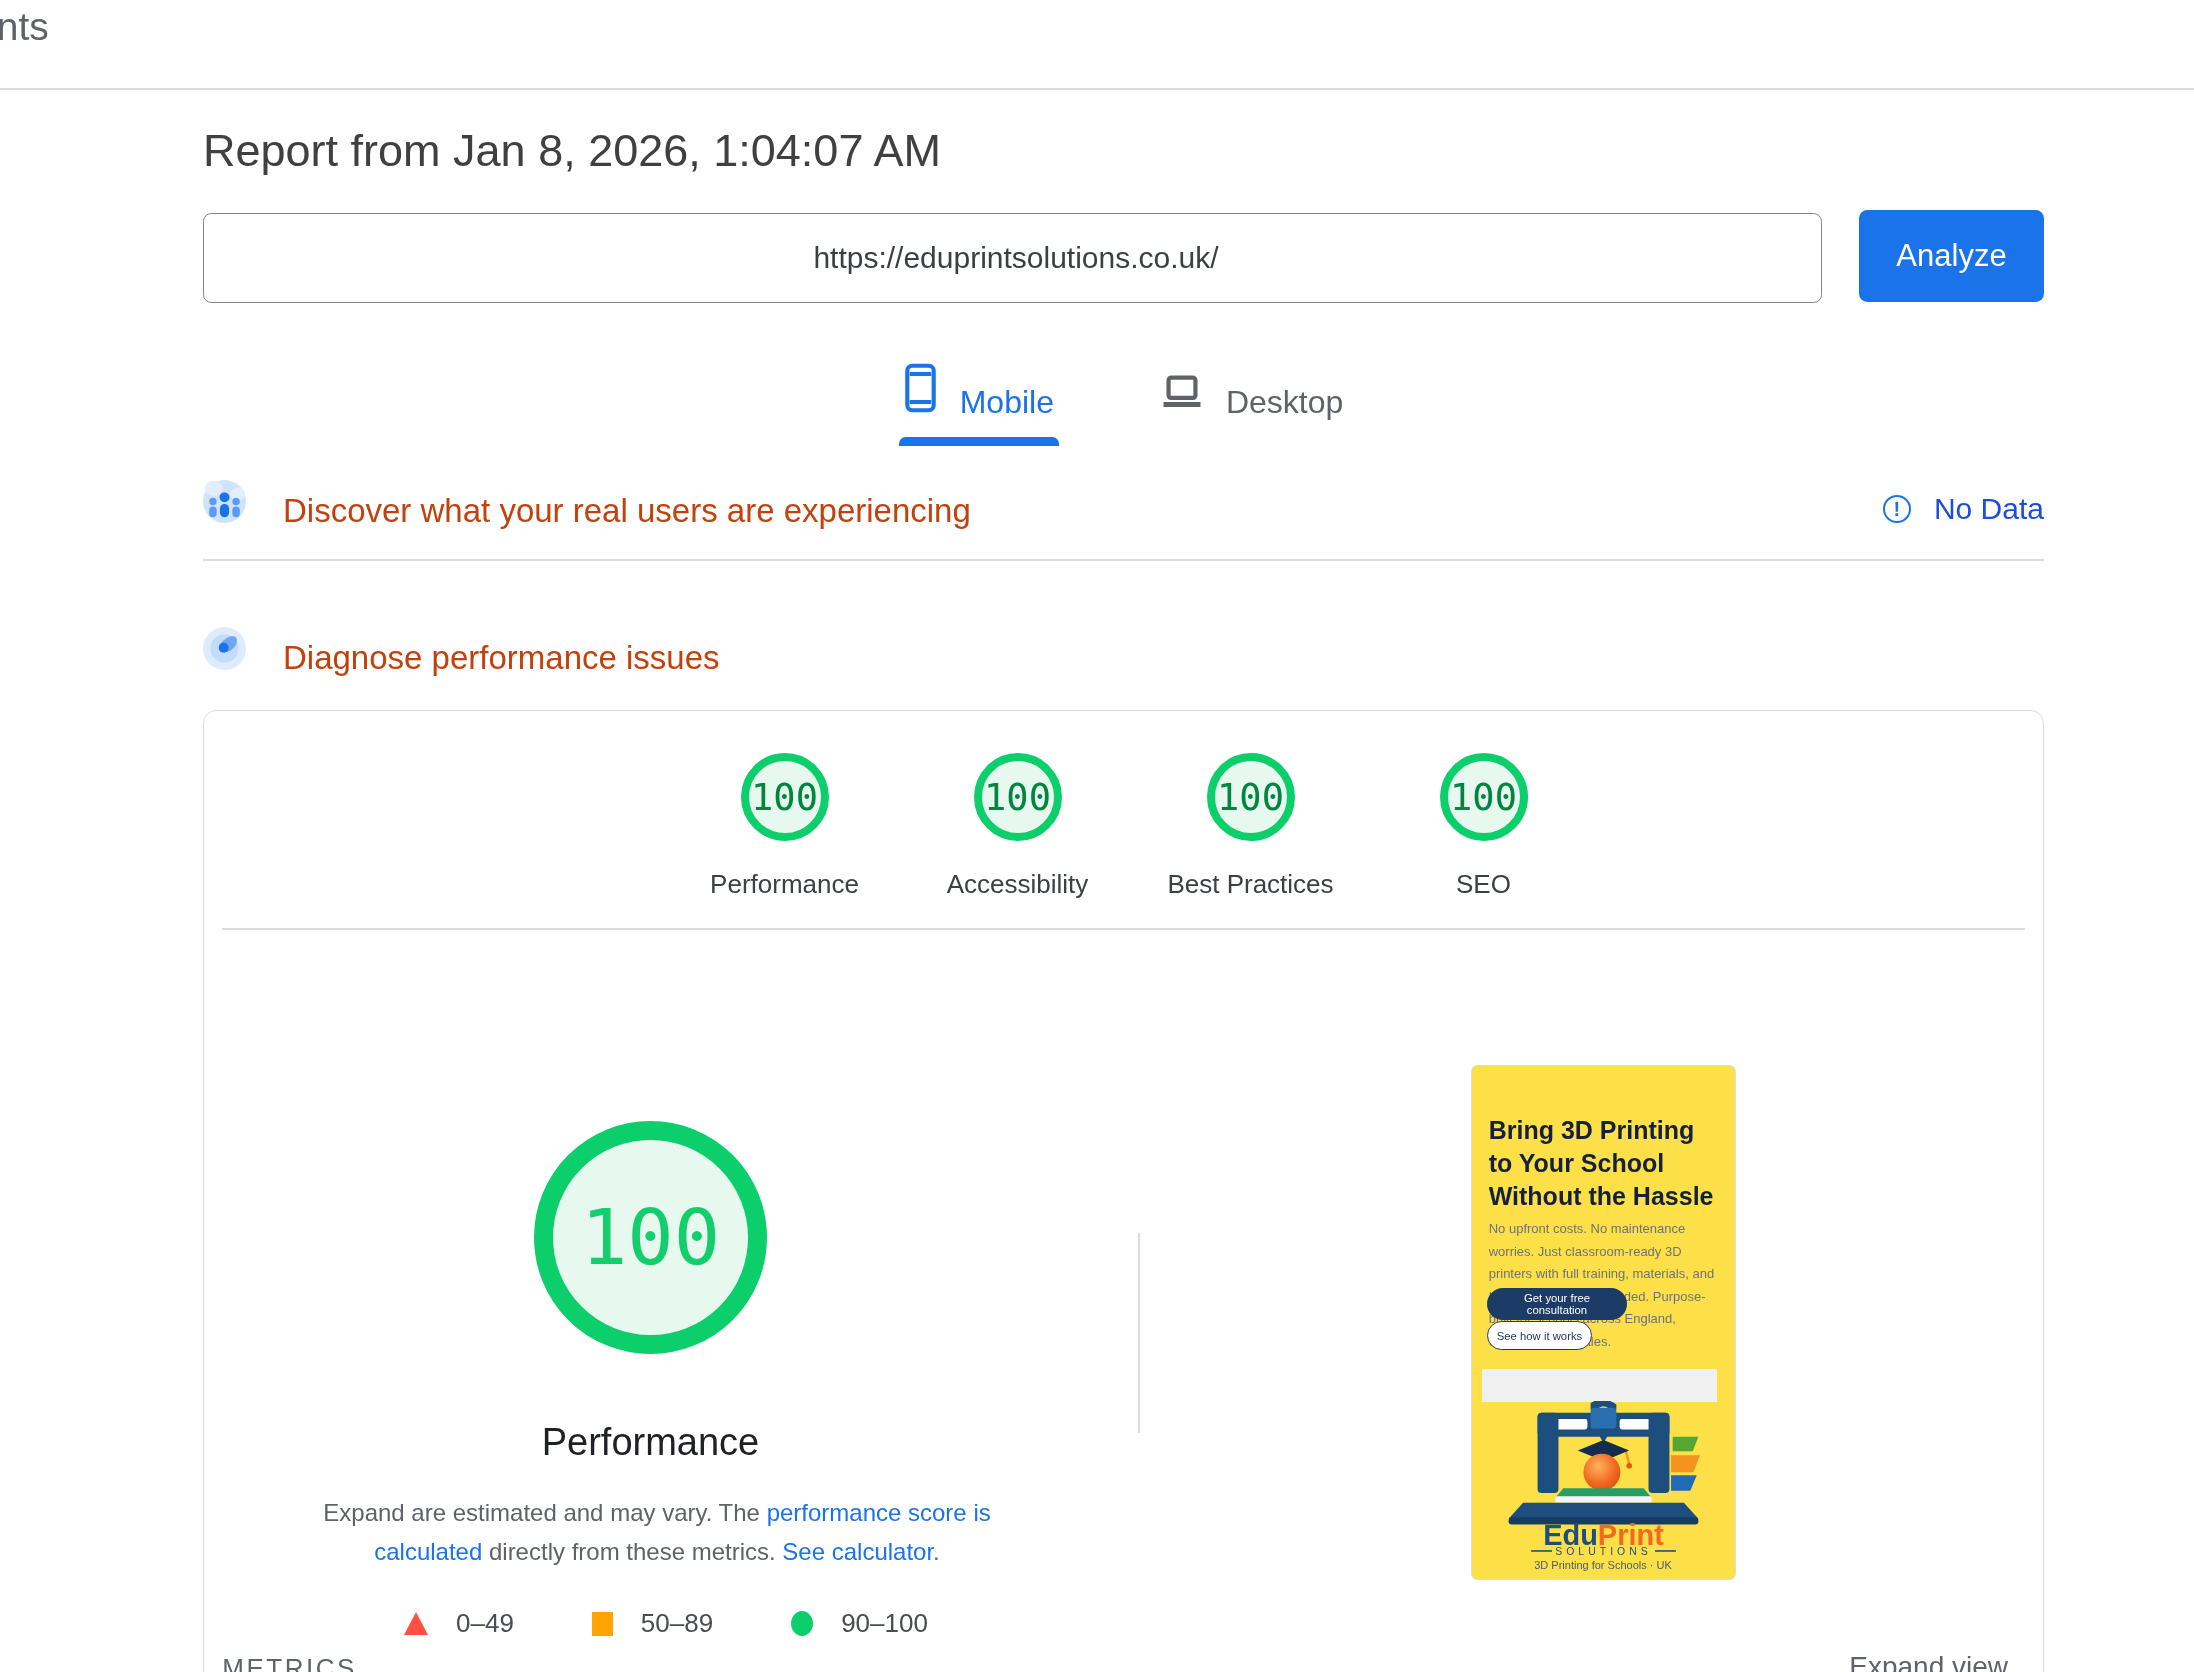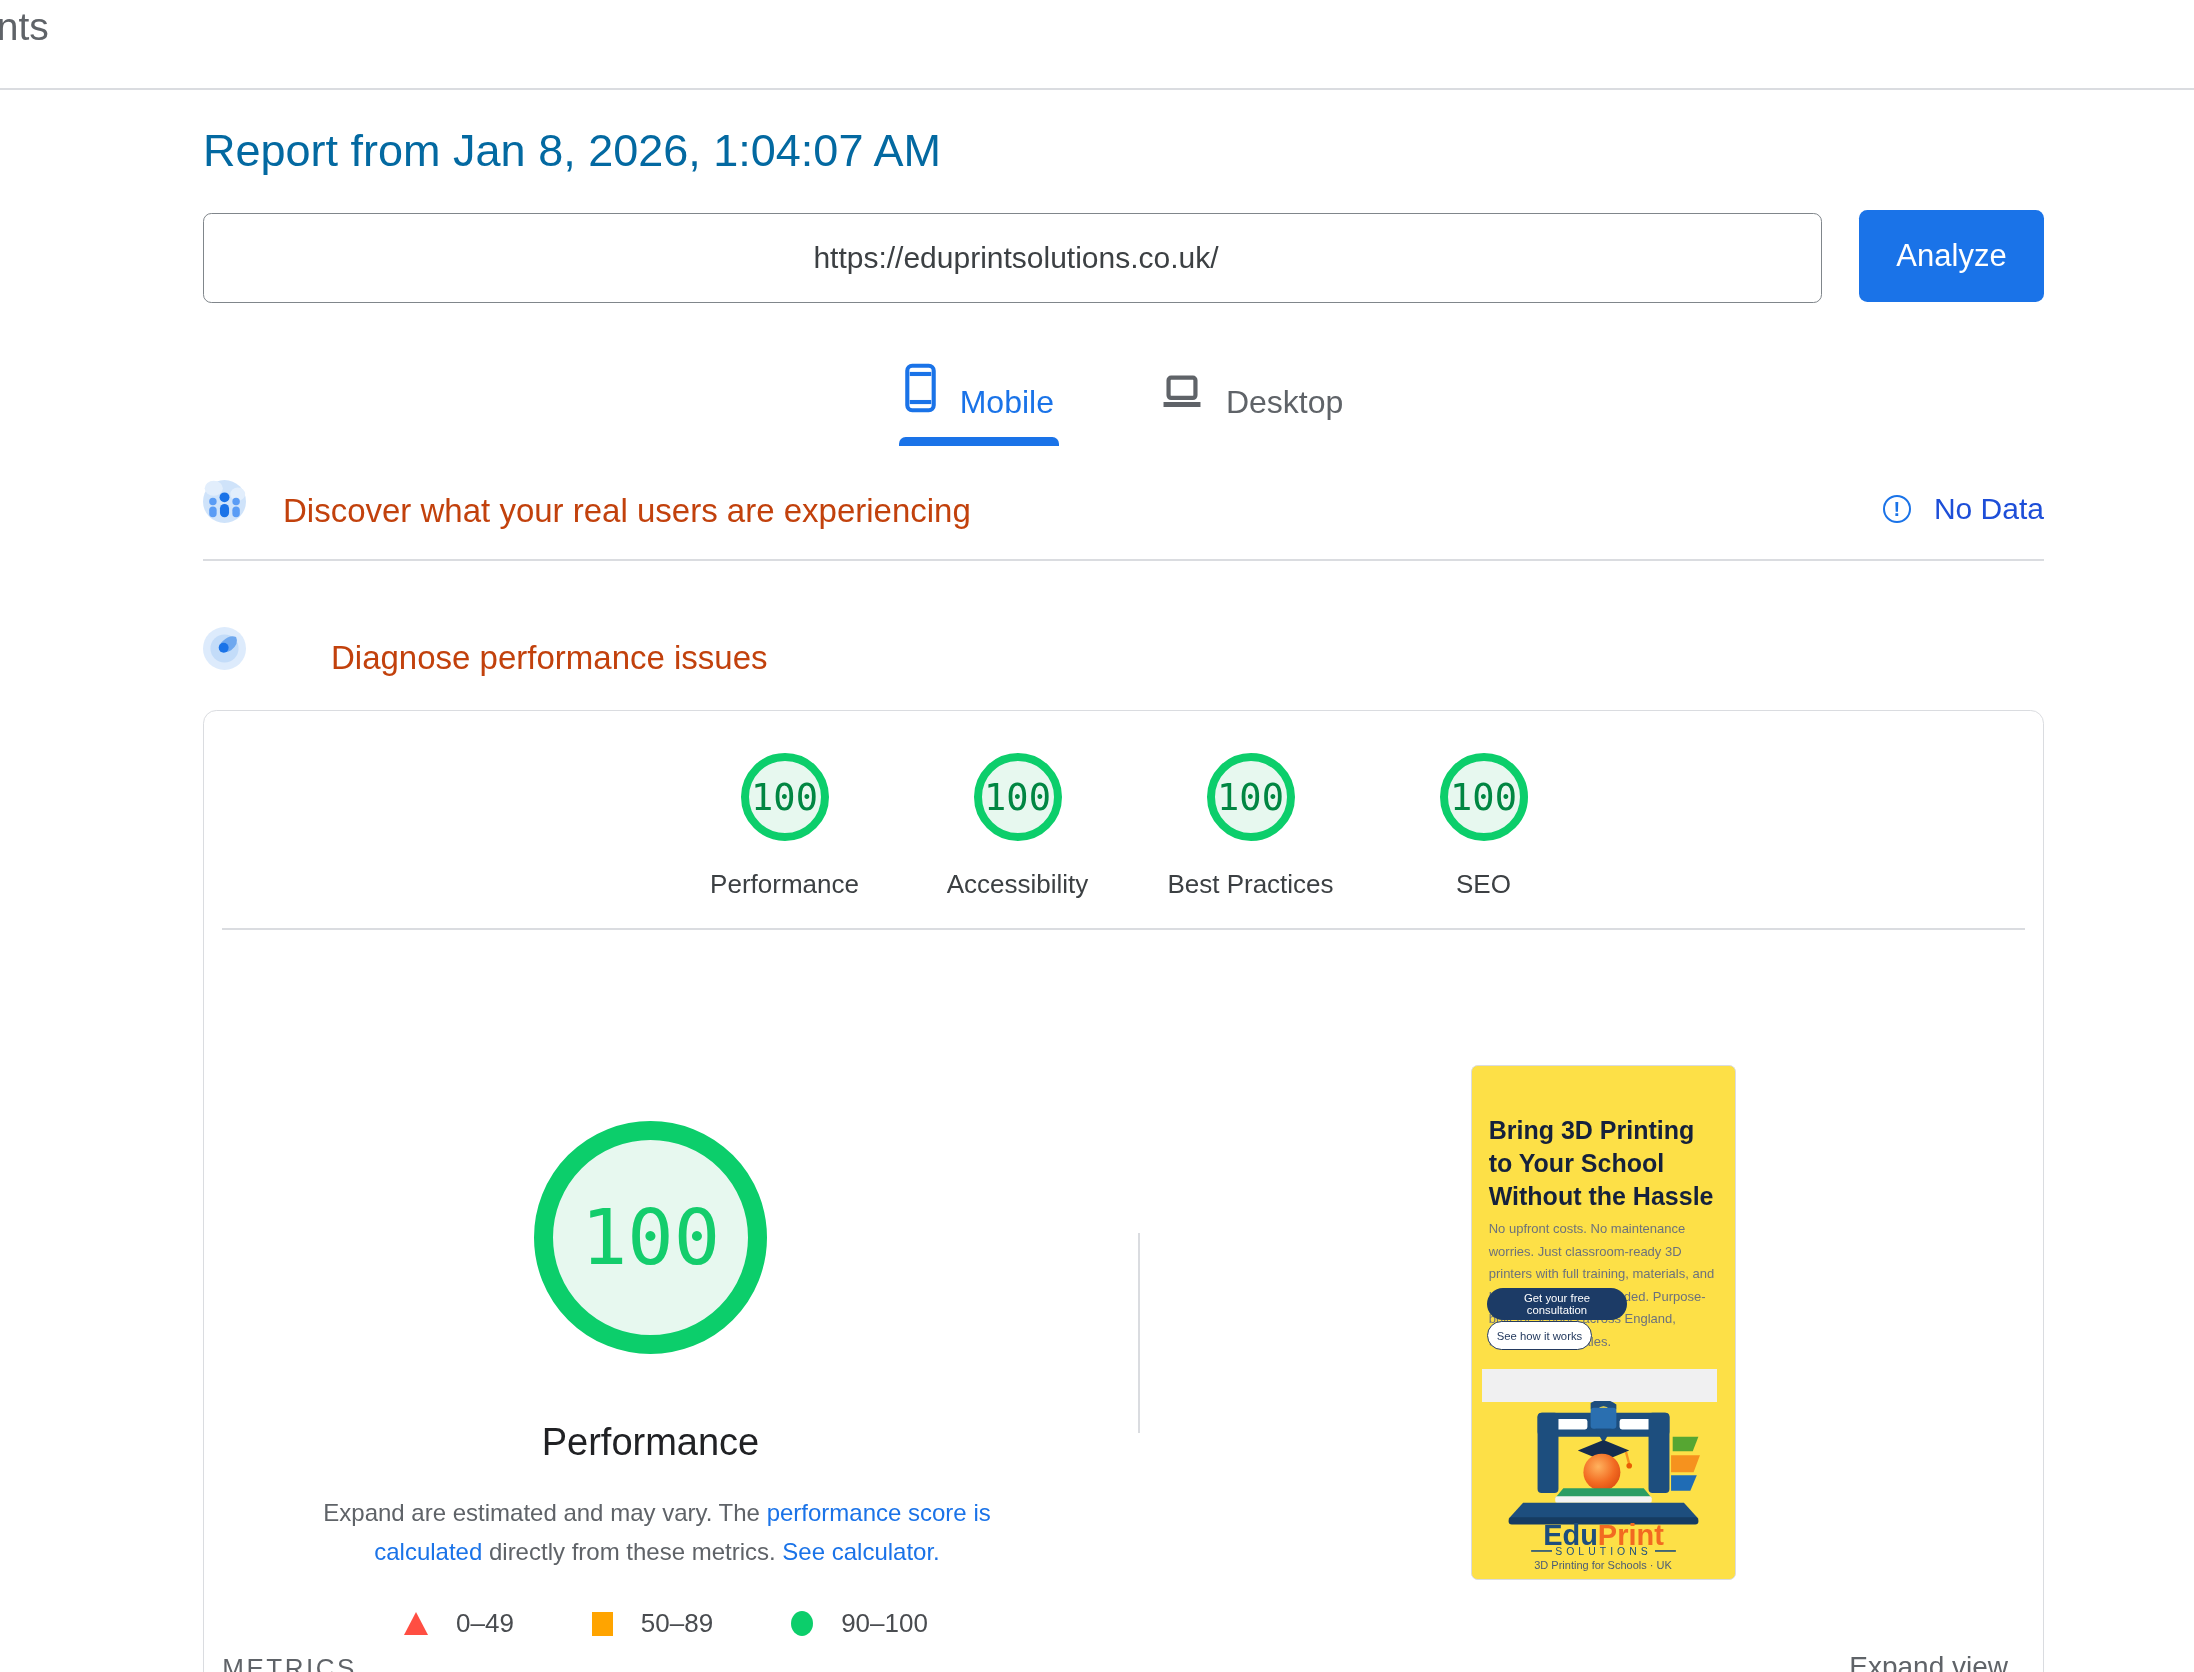--- a/index.html
+++ b/index.html
@@ -4,21 +4,21 @@
 <style>
   html,body{margin:0;padding:0;background:#fff;}
   #screen{position:relative;width:2194px;height:1672px;background:#ffffff;overflow:hidden;
           font-family:"Liberation Sans",sans-serif;color:#202124;}
 
   
   .brand{position:absolute;left:-3.3px;top:5px;font-size:39px;color:#5f6368;}
   .header-divider{position:absolute;left:0;top:88px;width:2194px;height:1.7px;background:#dadce0;}
 
   
-  .report-title{position:absolute;left:203px;top:125px;font-size:45px;font-weight:400;color:#0369a1;}
+  .report-title{position:absolute;left:203px;top:125px;font-size:45px;font-weight:400;color:#404040;}
 
   
   .url-input{position:absolute;left:203px;top:213px;width:1619px;height:90px;box-sizing:border-box;
              border:1.7px solid #80868b;border-radius:8.3px;font-size:30px;color:#3c4043;
              padding:0 25px 0 32px;font-family:"Liberation Sans",sans-serif;outline:none;background:#fff;text-align:center;}
   .analyze-btn{position:absolute;left:1859px;top:210px;width:185px;height:92px;background:#1a73e8;
                border:none;border-radius:8.3px;color:#fff;font-size:31px;font-weight:500;
                font-family:"Liberation Sans",sans-serif;cursor:pointer;}
 
   
@@ -29,21 +29,21 @@
   .tab.inactive{color:#5f6368;}
   .tab.active .tab-underline{position:absolute;left:0;right:0;bottom:0;height:9.2px;background:#1a73e8;
        border-radius:6.7px 6.7px 0 0;}
 
   
   .section-icon{position:absolute;width:43px;height:43px;}
   .field-icon{left:203px;top:480px;}
   .lab-icon{left:203px;top:627px;}
   .section-title{position:absolute;left:283px;font-size:33px;font-weight:500;color:#c2410c;}
   .field-title{top:492px;}
-  .lab-title{top:639px;margin-left:48px;}
+  .lab-title{top:639px;}
   .field-status{position:absolute;right:150px;top:492px;display:flex;align-items:center;gap:23px;}
   .info-badge{width:28px;height:28px;border:2.5px solid #1a73e8;border-radius:50%;box-sizing:border-box;
               color:#1a73e8;font-size:20px;font-weight:700;display:flex;align-items:center;justify-content:center;}
   .no-data-label{font-size:30px;color:#1d4ed8;}
   .divider1{position:absolute;left:203px;top:559px;width:1841px;height:1.7px;background:#dadce0;}
 
   
   .card{position:absolute;left:203px;top:710px;width:1841px;height:992px;box-sizing:border-box;
         border:1.7px solid #dadce0;border-radius:13.3px;background:#fff;}
   .card-inner{position:absolute;inset:0;}

